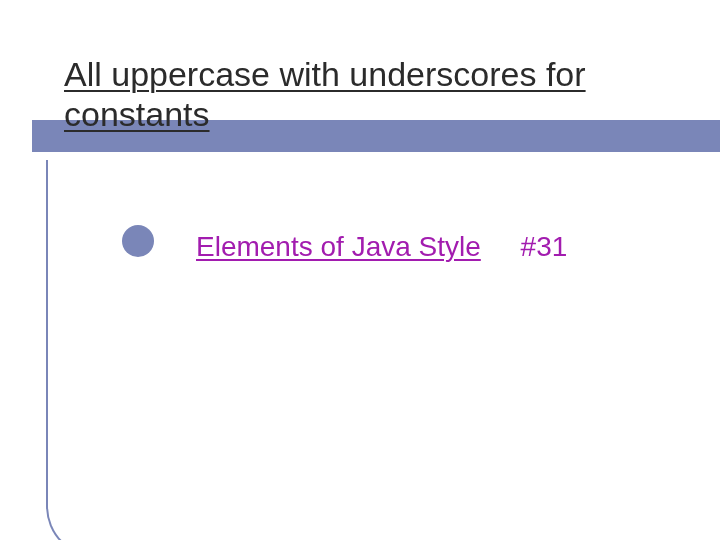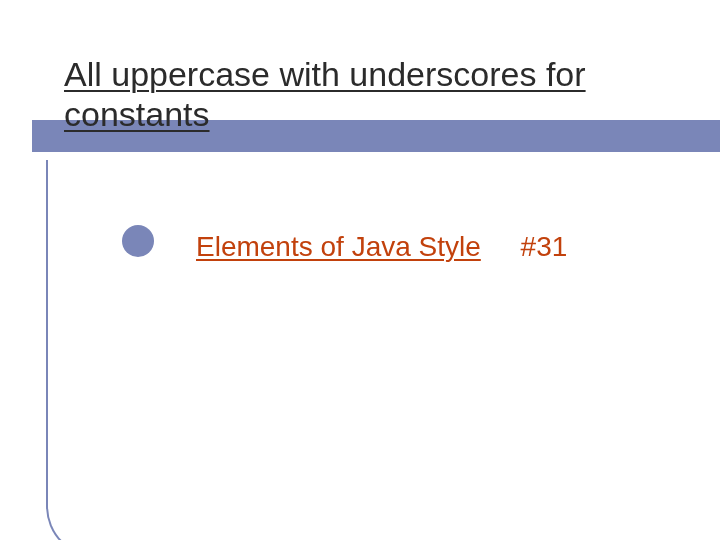--- a/index.html
+++ b/index.html
@@ -63,21 +63,21 @@
     width: 13px;
     height: 13px;
     border-radius: 50%;
     background: #7a86b8;
     margin-top: 11px;
     margin-right: 10px;
   }
   .bullet-text {
     font-size: 28px;
     line-height: 1.22;
-    color: #c2410c;
+    color: #a21caf;
   }
   .under { text-decoration: underline; text-decoration-thickness: 1.5px; text-underline-offset: 3px; }
 </style>
 </head>
 <body>
 
 <div class="slide">
   <div class="title-band"></div>
   <div class="title-text">All uppercase with underscores for constants</div>
   <div class="content-frame"></div>

